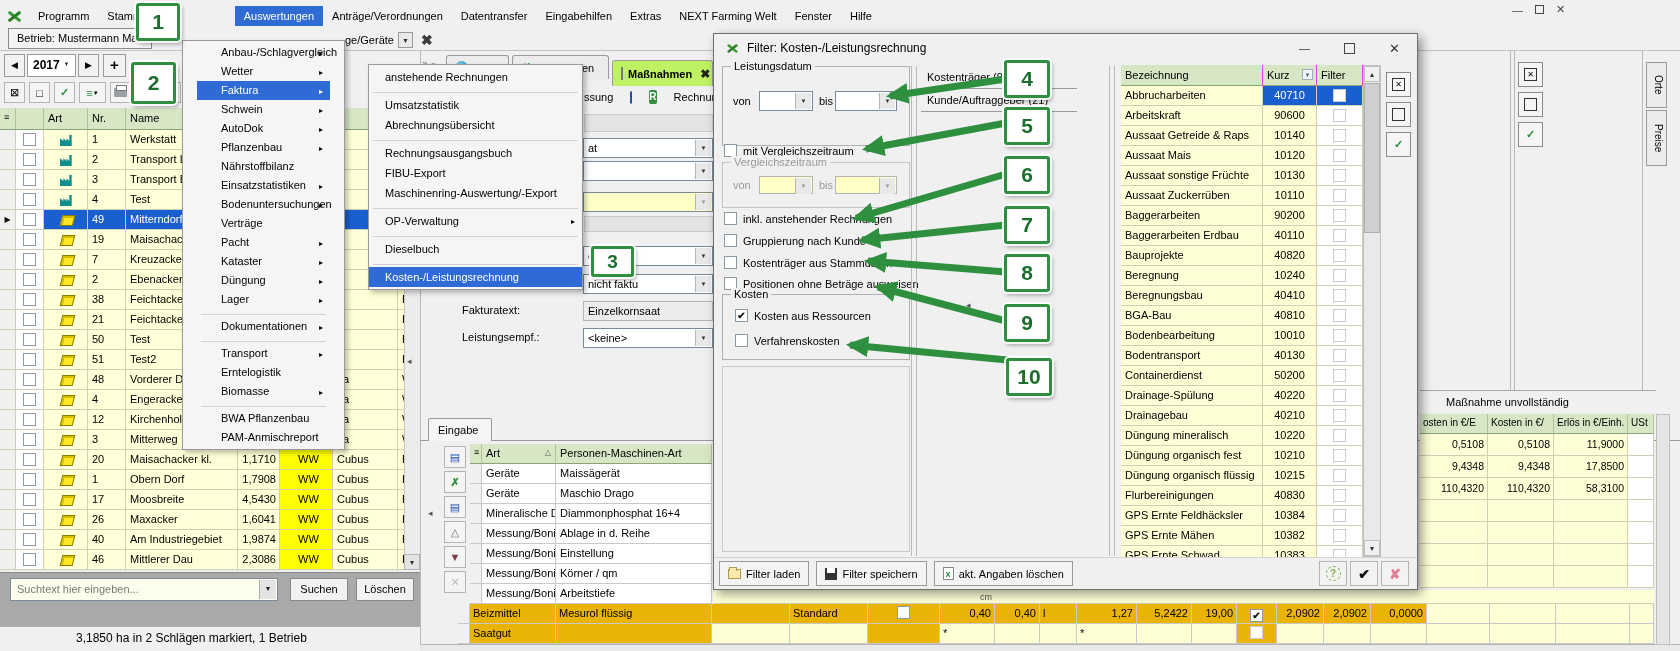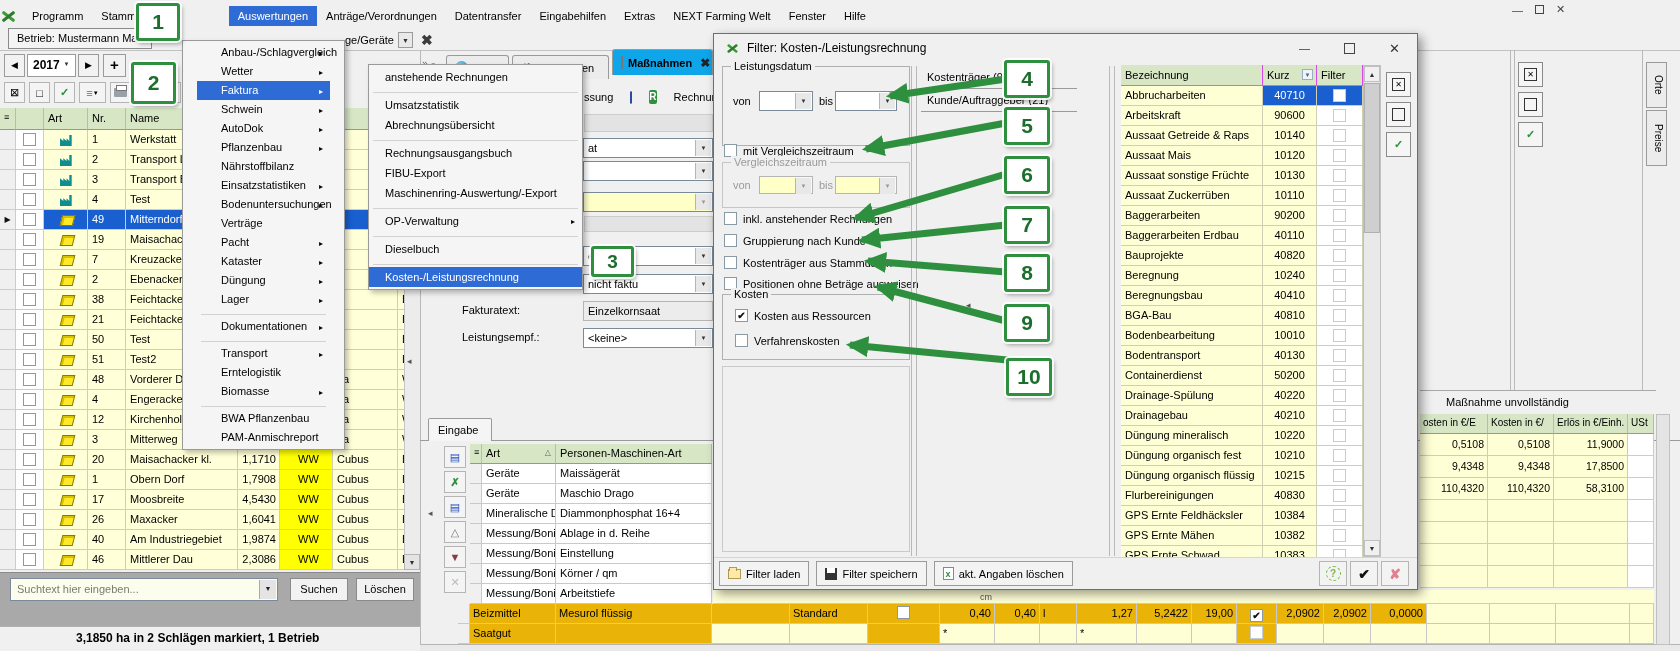--- a/index.html
+++ b/index.html
@@ -2,21 +2,21 @@
 <html><head>
 <meta charset="utf-8">
 <style>
 *{margin:0;padding:0;box-sizing:border-box}
 body{background:#888}
 .screen{position:relative;width:1680px;height:651px;background:#f0f0f0;overflow:hidden;
   font-family:"Liberation Sans",sans-serif;font-size:11px;color:#000}
 
 .win-controls{position:absolute;top:3px;left:1512px;display:flex;gap:12px;color:#444;font-size:11px;align-items:center}
 .win-restore{width:9px;height:9px;border:1px solid #444;display:inline-block}
-.menubar{position:absolute;left:0;top:4px;width:1500px;height:24px;display:flex;align-items:center;padding-left:0}
+.menubar{position:absolute;left:0;top:4px;width:1500px;height:24px;display:flex;align-items:center;padding-left:6px}
 .app-logo{width:17px;height:15px;margin-right:6px;position:relative}
 .app-logo:before,.app-logo:after{content:"";position:absolute;left:1px;top:6px;width:15px;height:3px;background:#3a9c35;border-radius:1px}
 .app-logo:before{transform:rotate(38deg)}.app-logo:after{transform:rotate(-38deg);background:#2f7d2b}
 .menu-item{padding:4px 9px;white-space:nowrap;cursor:default}
 .menu-item.selected{background:#2e6bd5;color:#fff}
 .menu-item.spacer{width:56px}
 .betrieb-btn{position:absolute;left:8px;top:28px;height:21px;line-height:19px;padding:0 8px;background:#f4f4f4;border:1px solid #8a8a8a}
 .frag-group{position:absolute;left:345px;top:30px;height:20px;display:flex;align-items:center;gap:4px}
 .frag-arrow{width:15px;height:16px;border:1px solid #9a9a9a;background:#e9e9e9;font-size:7px;text-align:center;line-height:15px;color:#333}
 .frag-x{font-weight:bold;font-size:14px;color:#3c3c3c;margin-left:4px}
@@ -52,33 +52,33 @@
 .ic-factory{width:15px;height:11px;display:inline-block;background:#0e8f8f;clip-path:polygon(0 100%,0 30%,22% 55%,22% 30%,44% 55%,44% 30%,62% 55%,62% 0,78% 0,78% 100%)}
 .lt-row:not(.factory) .ic-factory{display:none}
 .lt-split{position:absolute;left:404px;top:108px;width:16px;height:462px;background:#ececec;border-left:1px solid #c5c5c5}
 .split-arrow{position:absolute;left:407px;top:356px;font-size:9px;color:#555}
 .scroll-down{position:absolute;left:404px;top:554px;width:16px;height:16px;border:1px solid #b5b5b5;background:#e4e4e4;font-size:7px;text-align:center;line-height:15px;color:#333}
 .search-bar{position:absolute;left:0;top:572px;width:420px;height:34px;background:#a9a9a9;border-top:1px solid #8a8a8a}
 .search-combo{position:absolute;left:10px;top:5px;width:268px;height:23px;background:#fdfdee;border:1px solid #7a8a99;color:#7a7a72;line-height:21px;padding-left:6px}
 .search-combo .drop{position:absolute;right:1px;top:1px;width:17px;height:19px;background:#e4e4e4;border-left:1px solid #aaa;text-align:center;font-size:7px;line-height:18px;color:#222}
 .sbtn{position:absolute;top:5px;height:23px;border:1px solid #8a8a8a;background:#f2f2f2;text-align:center;line-height:21px}
 .lt-bottom{position:absolute;left:0;top:606px;width:420px;height:20px;background:#a9a9a9}
-.status-bar{position:absolute;left:0;top:626px;width:420px;height:25px;background:#f0f0f0;border-top:1px solid #b0b0b0;font-weight:bold;font-size:12px;line-height:23px;padding-left:76px;white-space:nowrap}
+.status-bar{position:absolute;left:0;top:626px;width:420px;height:25px;background:#f0f0f0;border-top:1px solid #b0b0b0;font-weight:normal;font-size:12px;line-height:23px;padding-left:76px;white-space:nowrap}
 
 .menu-panel{position:absolute;background:#f5f5f5;border:1px solid #9a9a9a;box-shadow:3px 3px 5px rgba(0,0,0,.25);z-index:30}
 .main-menu{left:182px;top:40px;width:163px;padding:2px 14px}
 .sub-menu{left:368px;top:64px;width:215px;padding:2px 0}
 .menu-row{height:19px;line-height:19px;padding-left:24px;position:relative;white-space:nowrap}
 .sub-menu .menu-row{height:20px;line-height:20px;padding-left:16px}
 .menu-row .marrow{position:absolute;right:7px;font-size:8px;top:1px}
 .menu-row.selected{background:#2e6bd5;color:#fff}
 .menu-row.sep{height:4px;margin:2px 4px 2px 4px;border-bottom:1px solid #d2d2d2;padding:0}
 
 .tab{position:absolute;top:55px;height:24px;border:1px solid #9a9a9a;border-bottom:none;border-radius:3px 3px 0 0;background:#ececec;display:flex;align-items:center;gap:5px;padding:0 8px;white-space:nowrap}
-.tab.active{top:49px;height:26px;background:#0ea5e9;font-weight:bold}
+.tab.active{top:60px;height:26px;background:#bef264;font-weight:bold}
 .tab .tclose{font-weight:bold;font-size:12px;color:#222;margin-left:3px}
 .ic-gis{width:13px;height:13px;border-radius:50%;background:radial-gradient(circle at 35% 35%,#7fd4e8,#1a7ab8)}
 .ic-kenn{color:#3a9c35;font-weight:bold;font-size:12px}
 .ic-doc{width:11px;height:13px;background:#fff;border:1px solid #777;box-shadow:inset 0 2px 0 #bcd, inset 0 5px 0 #eee}
 .overflow{position:absolute;left:422px;top:58px;color:#555;font-size:10px}
 .mid-toolbar{position:absolute;left:584px;top:84px;width:129px;height:26px;display:flex;align-items:center;gap:17px;overflow:hidden}
 .ic-disks{width:14px;height:13px;background:repeating-linear-gradient(#3a6ad4 0 3px,#cfe0ff 3px 4px);border-radius:2px;border:1px solid #2a4aa4}
 .ic-r{width:14px;height:14px;background:#2e8f3f;color:#fff;font-weight:bold;font-size:10px;text-align:center;line-height:14px;border-radius:2px}
 .mid-band{position:absolute;left:584px;background:#e3e3e3;border:1px solid #cdcdcd;width:129px}
 .combo{position:absolute;left:583px;width:130px;height:20px;background:#fff;border:1px solid #7a8a99;line-height:18px;padding-left:4px;overflow:hidden}

